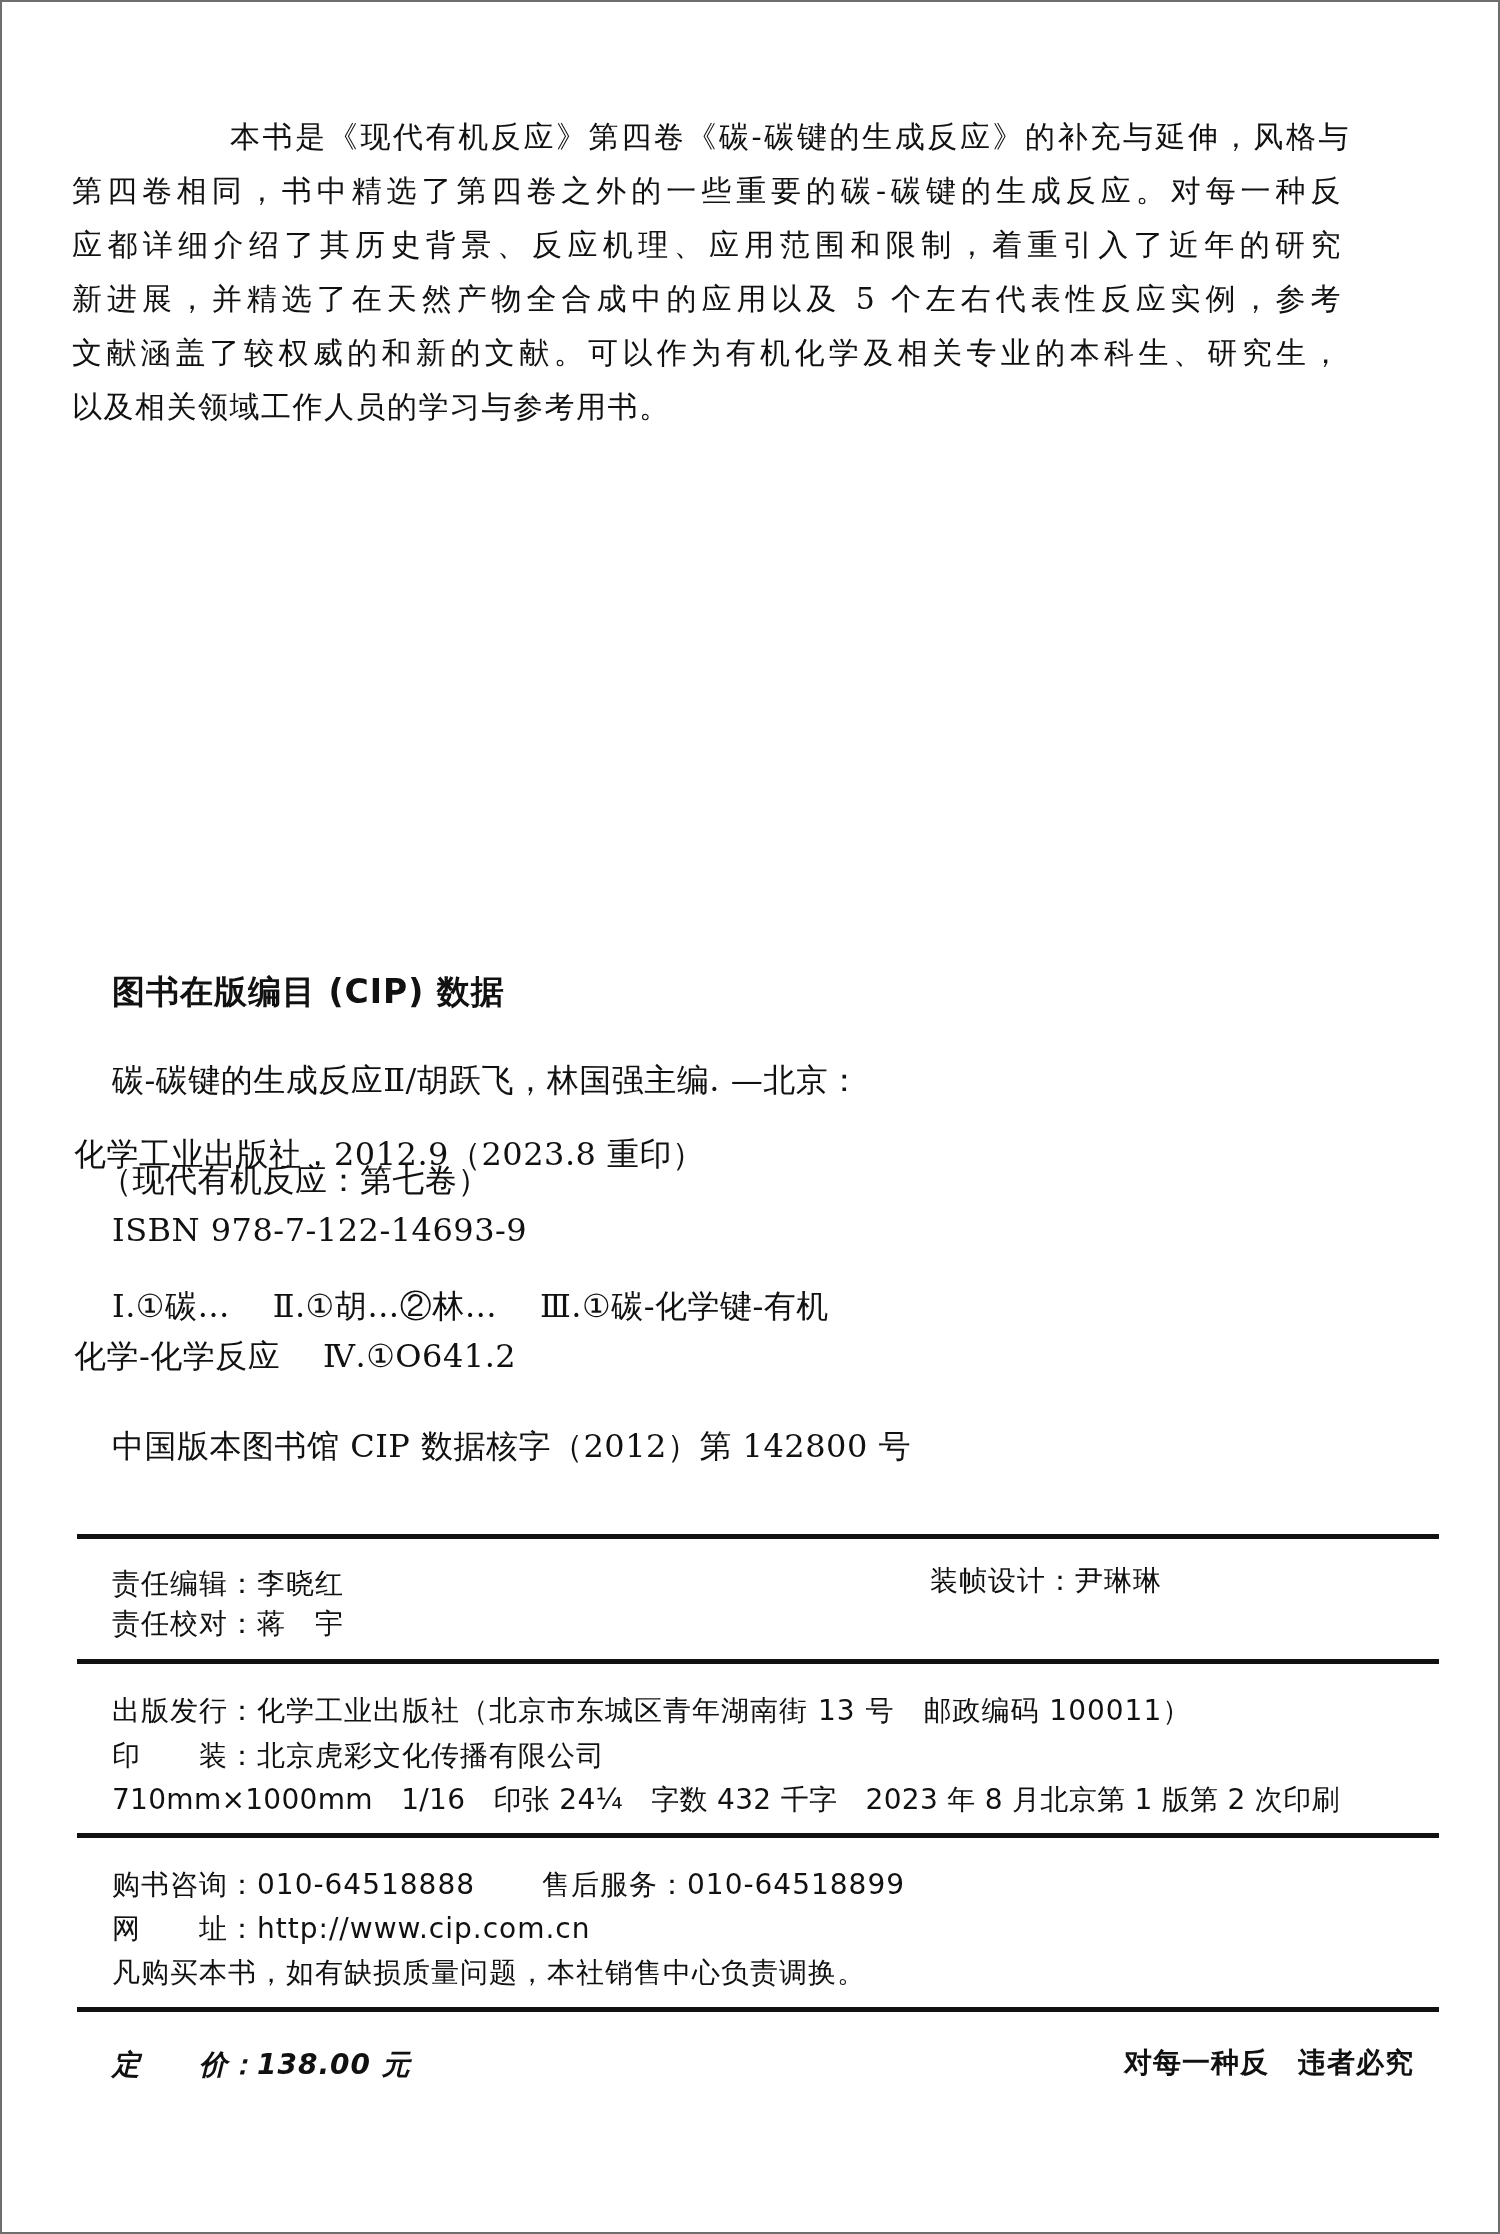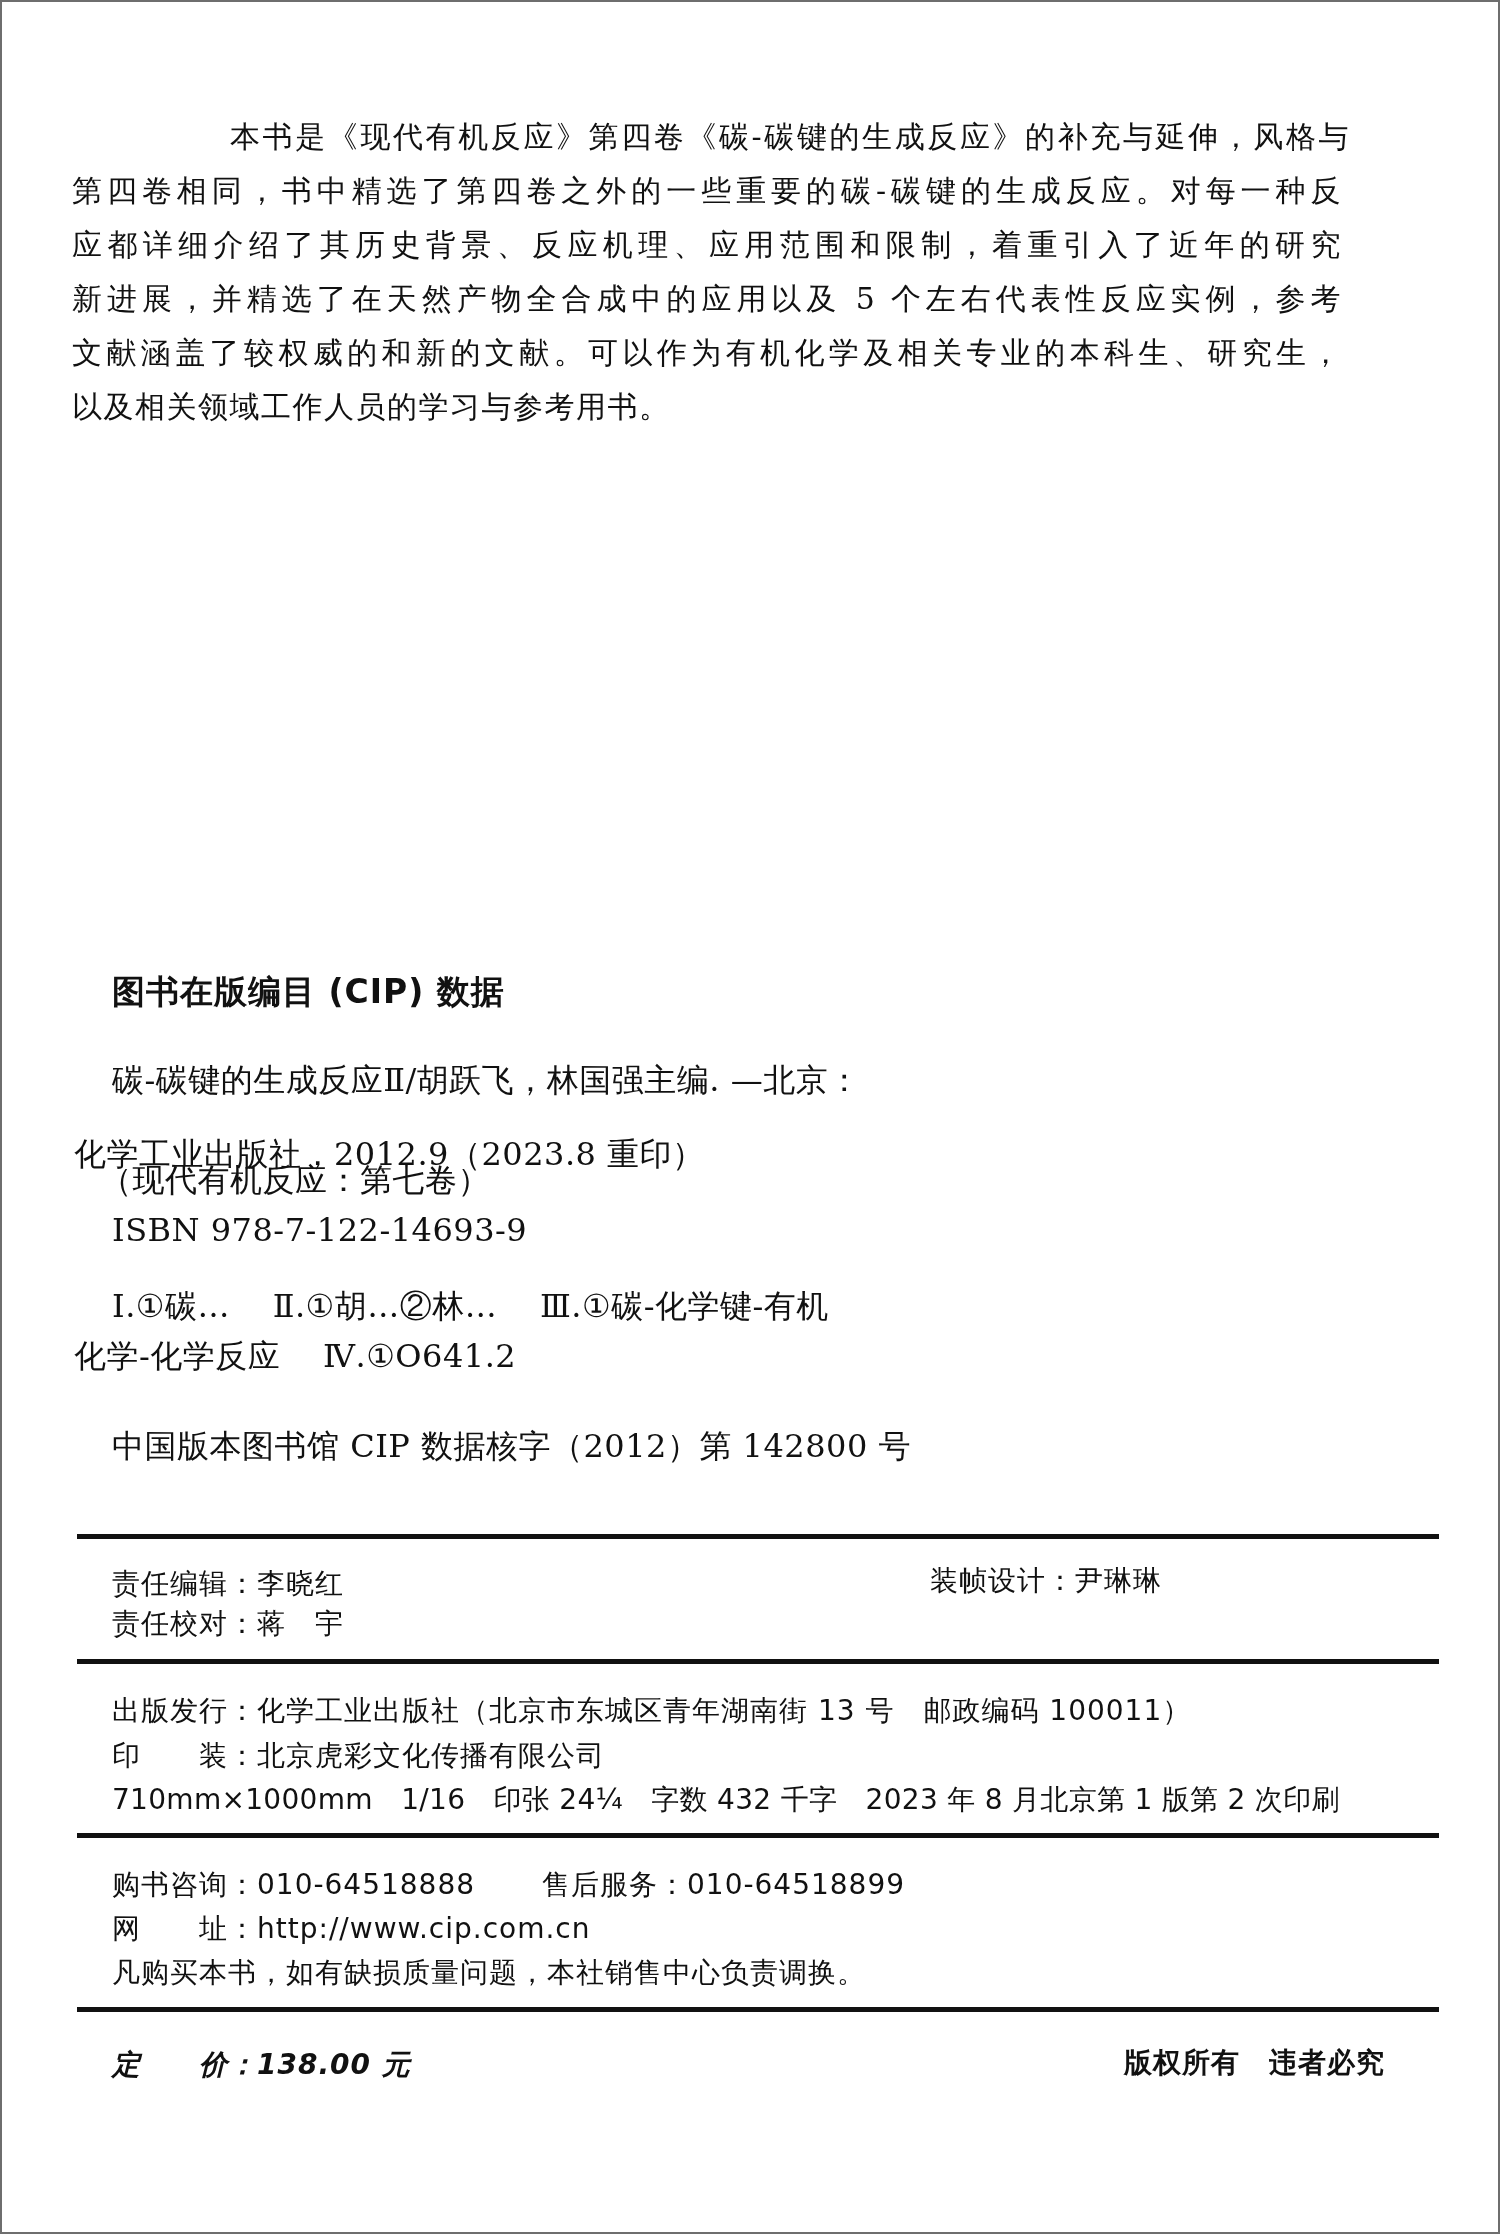--- a/index.html
+++ b/index.html
@@ -141,15 +141,15 @@
       <span>网　　址：</span><span>http://www.cip.com.cn</span>
     </div>
     <div class="abs colo" style="left:110px; top:1954px;">凡购买本书，如有缺损质量问题，本社销售中心负责调换。</div>
   </div>
 
   <div class="rule" style="top:2005px;"></div>
 
   <div class="abs colo bold" style="left:110px; top:2046px;font-style:italic;">
     <span>定　　价：</span><span>138.00 元</span>
   </div>
-  <div class="abs colo bold" style="left:1122px; top:2044px;">版权所有　违者必究</div>
+  <div class="abs colo bold" style="left:1122px; top:2044px;">对每一种反　违者必究</div>
 
 </div>
 
 </body></html>

